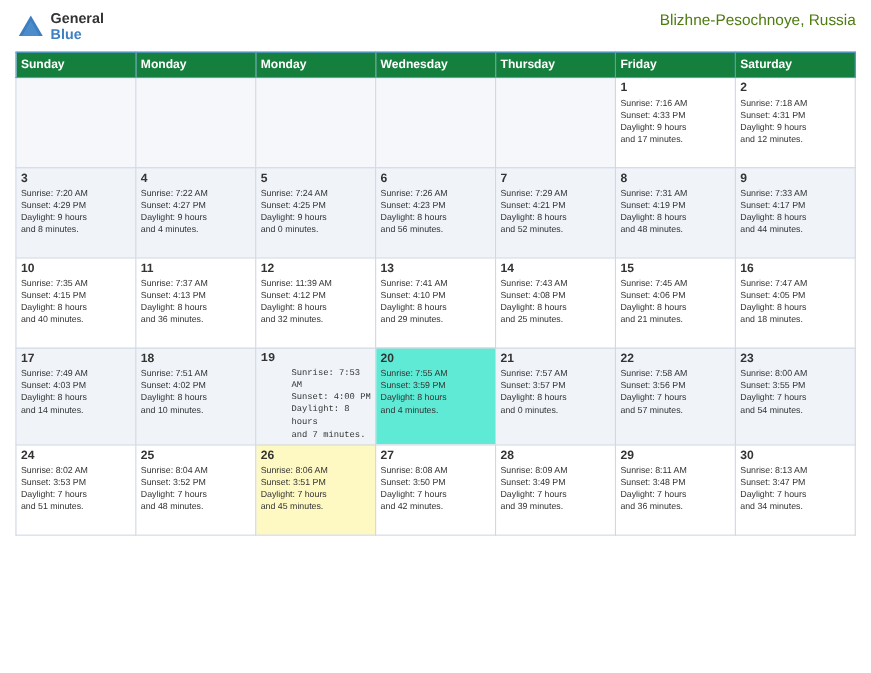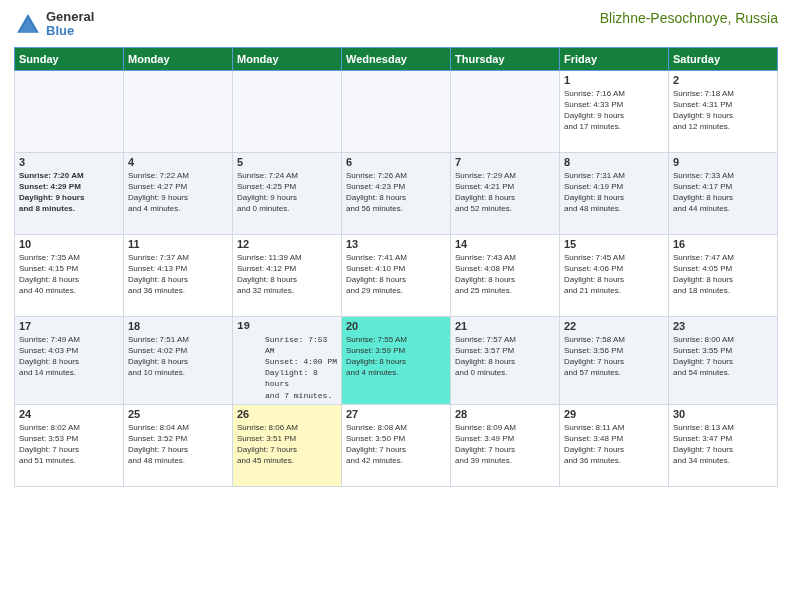--- a/index.html
+++ b/index.html
@@ -147,21 +147,21 @@
             <span class="day-num">2</span>
             <div class="day-info" style="white-space: pre-line;">Sunrise: 7:18 AM
 Sunset: 4:31 PM
 Daylight: 9 hours
 and 12 minutes.</div>
           </td>
         </tr>
         <tr>
           <td style="background: rgb(240, 244, 249);">
             <span class="day-num">3</span>
-            <div class="day-info" style="white-space: pre-line; font-weight: bold;">Sunrise: 7:20 AM
+            <div class="day-info" style="white-space: pre-line;">Sunrise: 7:20 AM
 Sunset: 4:29 PM
 Daylight: 9 hours
 and 8 minutes.</div>
           </td>
           <td style="background: rgb(240, 244, 249);">
             <span class="day-num">4</span>
             <div class="day-info" style="white-space: pre-line;">Sunrise: 7:22 AM
 Sunset: 4:27 PM
 Daylight: 9 hours
 and 4 minutes.</div>

